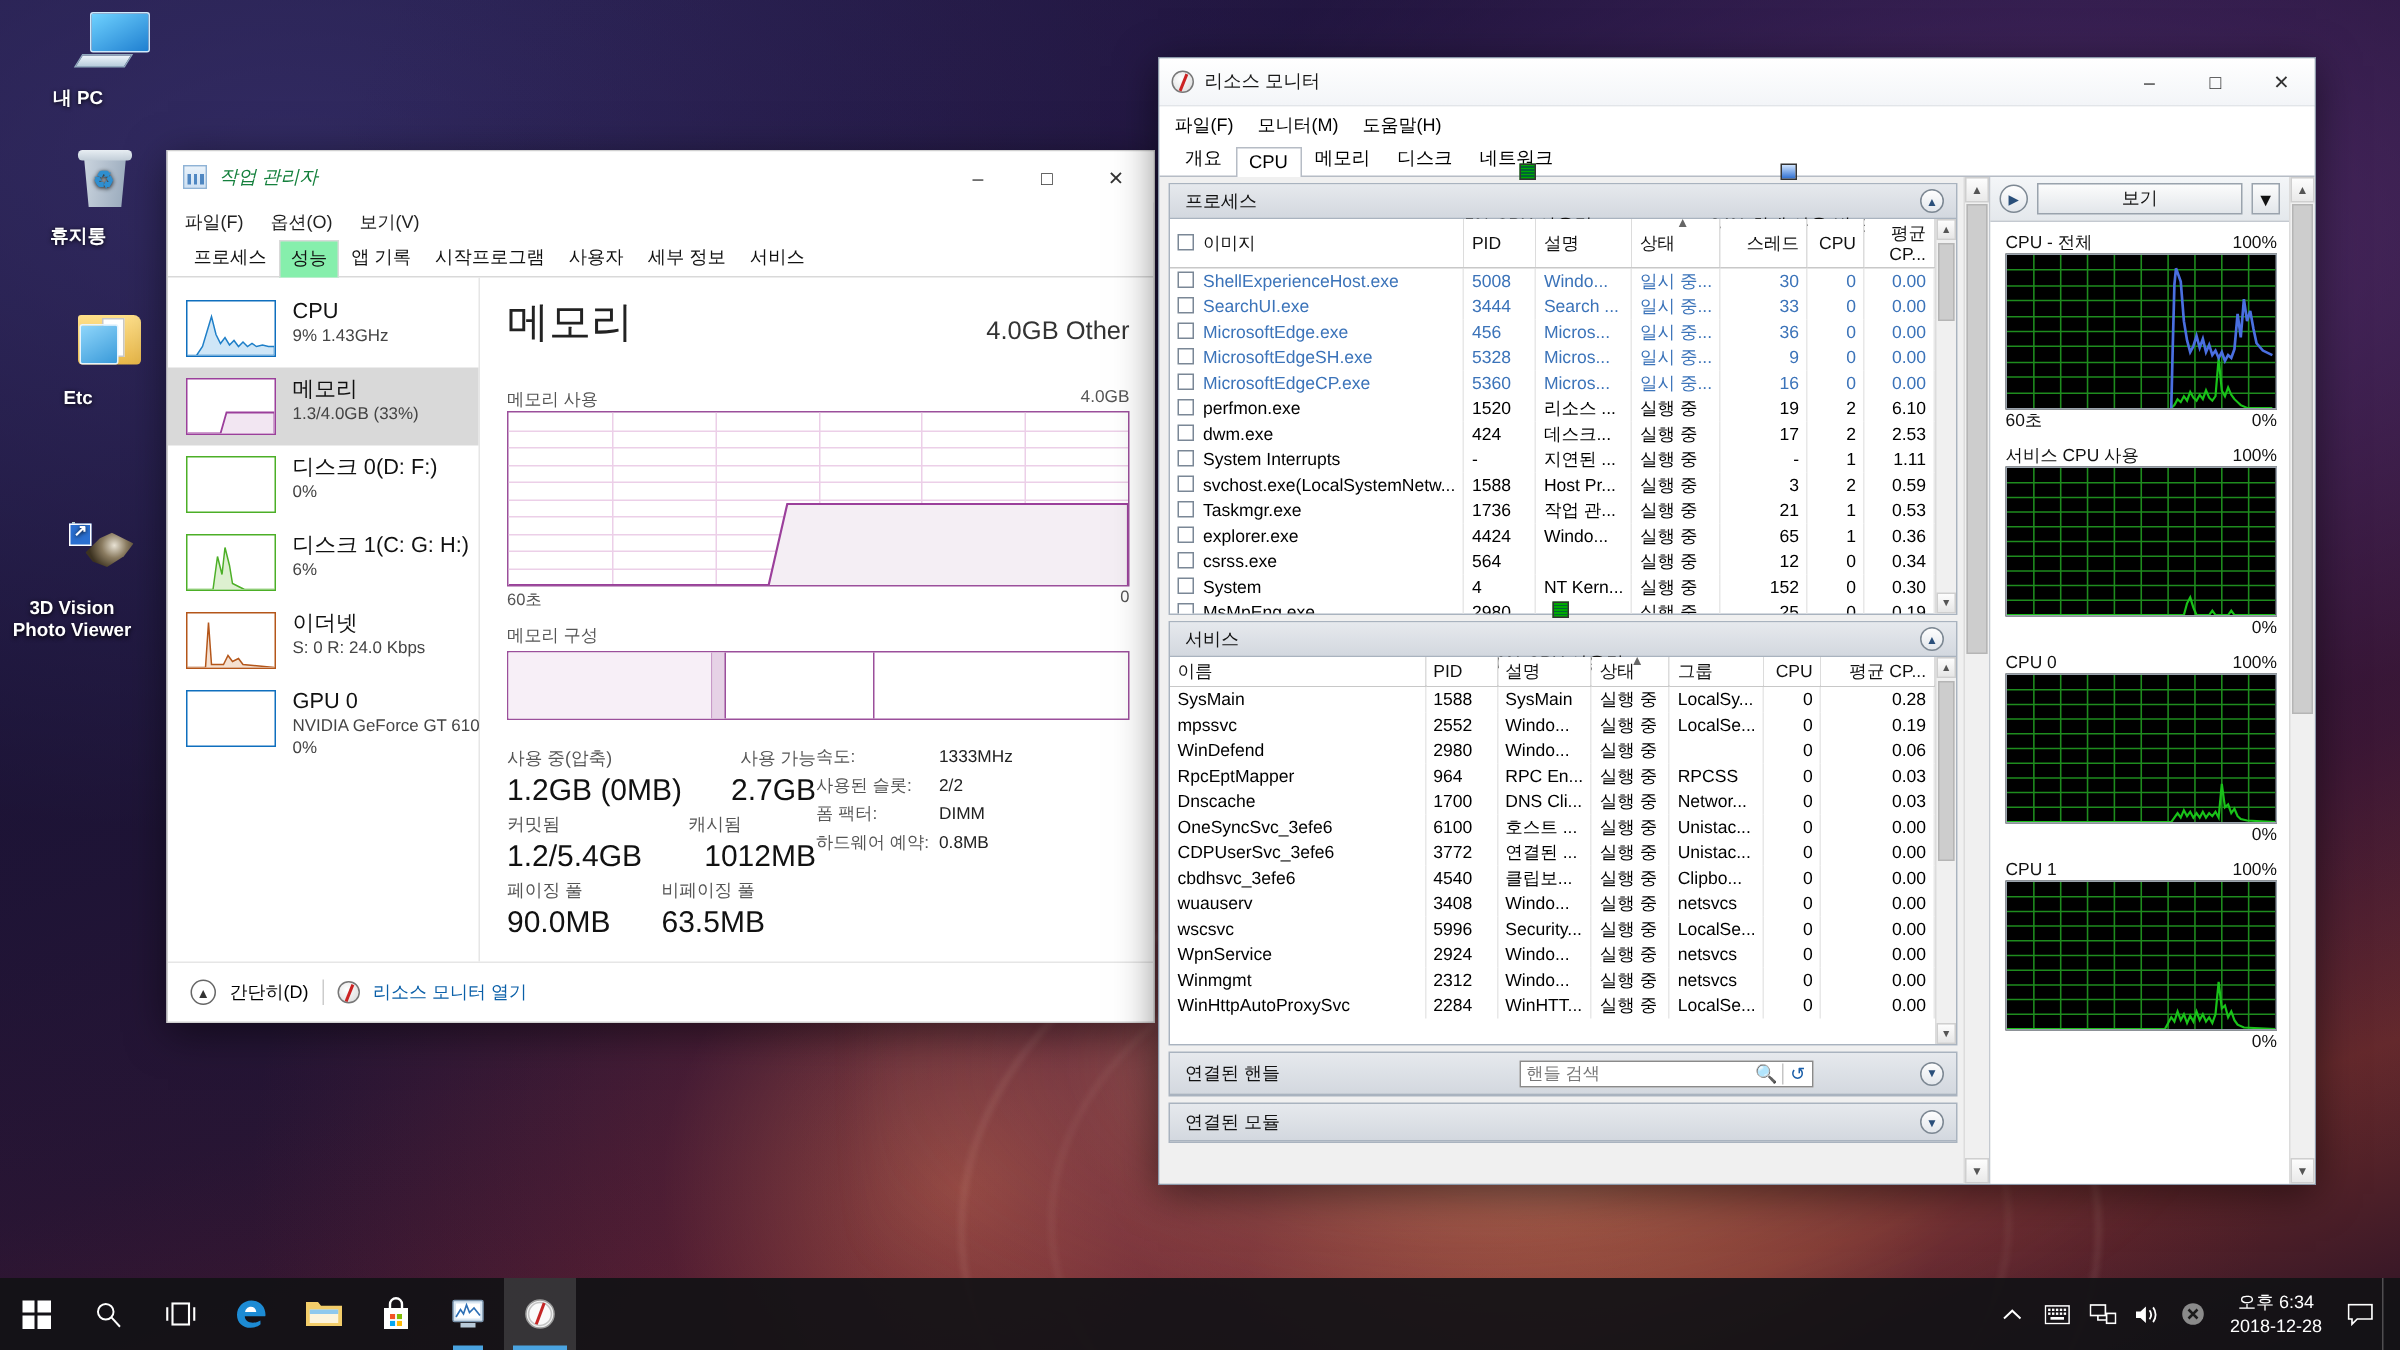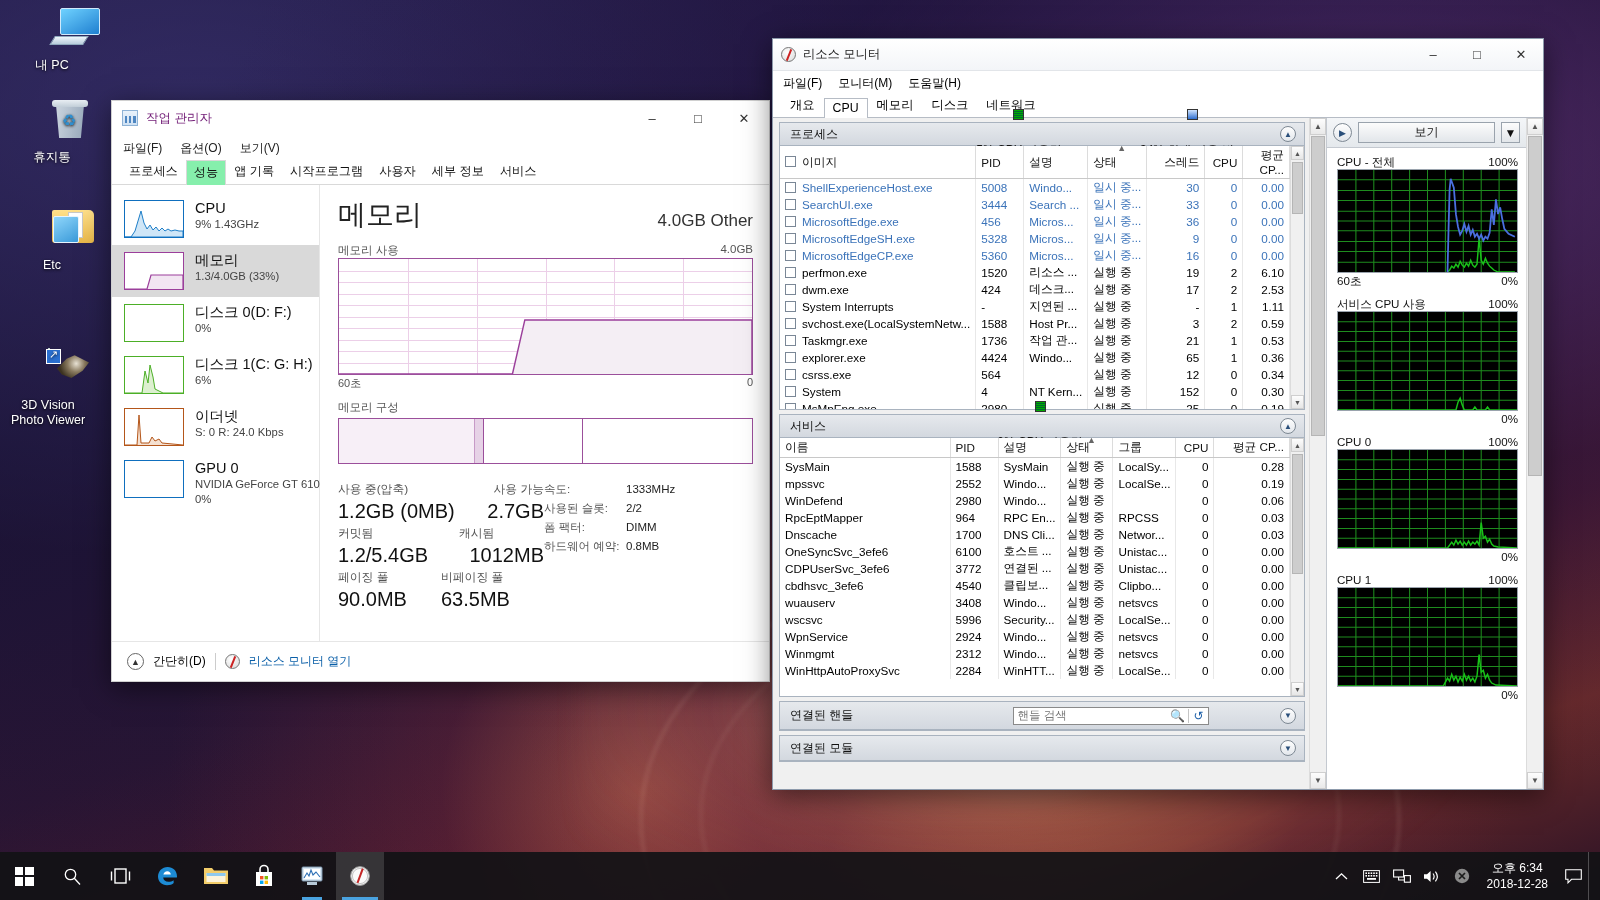--- a/index.html
+++ b/index.html
@@ -27,21 +27,21 @@
   }
   .swoosh{
     position:absolute; border-radius:50%;
     border:2px solid rgba(255,220,200,0.20);
     filter: blur(2px);
   }
 
   
   .desk-icon{
     position:absolute; width:96px; text-align:center; color:#fff;
-    font-size:12.5px; line-height:15px; text-shadow:0 1px 3px rgba(0,0,0,0.9);
+    font-size:12.5px; line-height:15px; text-shadow:0 1px 3px rgba(0,0,0,0.9);font-weight:bold;
   }
   .desk-icon .glyph{ display:block; height:46px; margin-bottom:4px; position:relative; }
 
   
   .ic-pc{ position:relative; width:50px; height:42px; margin:0 auto;}
   .ic-pc .screen{ position:absolute; left:8px; top:0; width:40px; height:27px;
      background:linear-gradient(150deg,#6fd2ff,#1f7fd0); border:1.5px solid #cfe9fb; border-radius:2px;}
   .ic-pc .kbd{ position:absolute; left:0; top:28px; width:34px; height:9px;
      background:linear-gradient(#eef5fb,#b9cddc); transform:skewX(-32deg); border:1px solid #90a9bd;}
   
@@ -71,39 +71,39 @@
   .win{ position:absolute; background:#fff; box-shadow:0 6px 26px rgba(0,0,0,.5); }
 
   
   #taskmgr{ left:111px; top:100px; width:659px; height:582px;
     border:1px solid #d0d0d0; display:flex; flex-direction:column; }
   #tm-title{ height:34px; display:flex; align-items:center; padding:0 2px 0 10px; background:#fff;}
   #tm-title .tmicon{ width:16px;height:16px;margin-right:8px;position:relative;
      background:linear-gradient(#e9f2fa,#cfe1f3); border:1px solid #8fb3d6;}
   #tm-title .tmicon::after{content:"";position:absolute;left:2px;bottom:2px;width:11px;height:7px;
      background:linear-gradient(90deg,#2d6fb5 0 2px,transparent 2px 4px,#2d6fb5 4px 6px,transparent 6px 8px,#2d6fb5 8px 11px);opacity:.8;}
-  #tm-title .t{ font-size:12.5px; color:#701a75; flex:1;}
+  #tm-title .t{ font-size:12.5px; color:#15803d; flex:1;font-style:italic;}
   .wbtn{ width:46px;height:32px;display:flex;align-items:center;justify-content:center;
      font-size:13px;color:#333;}
   #tm-menu{ height:26px; display:flex; align-items:center; gap:18px; padding-left:11px; font-size:12px; color:#222;}
   #tm-tabs{ display:flex; align-items:flex-end; height:24px; border-bottom:1px solid #d9d9d9; padding-left:9px; }
   #tm-tabs .tab{ font-size:12.2px; padding:3px 7px 4px; color:#111; border:1px solid transparent; border-bottom:none;}
   #tm-tabs .tab.active{ background:#86efac; border-color:#d9d9d9; position:relative; top:1px;}
   #tm-body{ flex:1; display:flex; min-height:0;}
   #tm-left{ width:208px; border-right:1px solid #e6e6e6; padding-top:8px;}
   .res-item{ display:flex; gap:11px; padding:7px 6px 7px 12px; align-items:flex-start;}
   .res-item.sel{ background:#d9d9d9;}
   .res-thumb{ width:60px; height:38px; border:1px solid #333; background:#fff; position:relative; overflow:hidden; flex:none;}
   .res-text .n{ font-size:14.5px; color:#111; line-height:17px; white-space:nowrap;}
   .res-text .s{ font-size:11.3px; color:#444; line-height:15px; white-space:nowrap;}
   #tm-right{ flex:1; padding:14px 16px 0 18px; position:relative;}
   #tm-head{ display:flex; align-items:flex-end; justify-content:space-between;}
   #tm-head .big{ font-size:28px; color:#222; line-height:32px; font-weight:400;}
   #tm-head .right{ font-size:17px; color:#333;}
-  .glabel{ display:flex; justify-content:space-between; font-size:11.5px; color:#555; margin-top:12px;text-align:right;}
+  .glabel{ display:flex; justify-content:space-between; font-size:11.5px; color:#555; margin-top:28px;text-align:right;}
   #memgraph{ height:117px; border:1px solid #9b4f9b; position:relative; overflow:hidden; background:#fff;}
   .gridv{position:absolute;top:0;bottom:0;width:1px;background:#eccfe8;}
   .gridh{position:absolute;left:0;right:0;height:1px;background:#eccfe8;}
   .axis{ display:flex; justify-content:space-between; font-size:11px; color:#555; margin-top:1px;}
   .sublabel{ font-size:11.5px; color:#555; margin-top:9px; margin-bottom:3px;}
   #memcomp{ height:46px; border:1px solid #9b4f9b; display:flex;}
   #memcomp .seg1{ width:33%; background:#f7eff7; border-right:1px solid #c79ac7;}
   #memcomp .seg2{ width:2%; background:#e6d2e6; border-right:1px solid #9b4f9b;}
   #memcomp .seg3{ width:24%; border-right:1px solid #9b4f9b;}
   #memcomp .seg4{ flex:1;}

